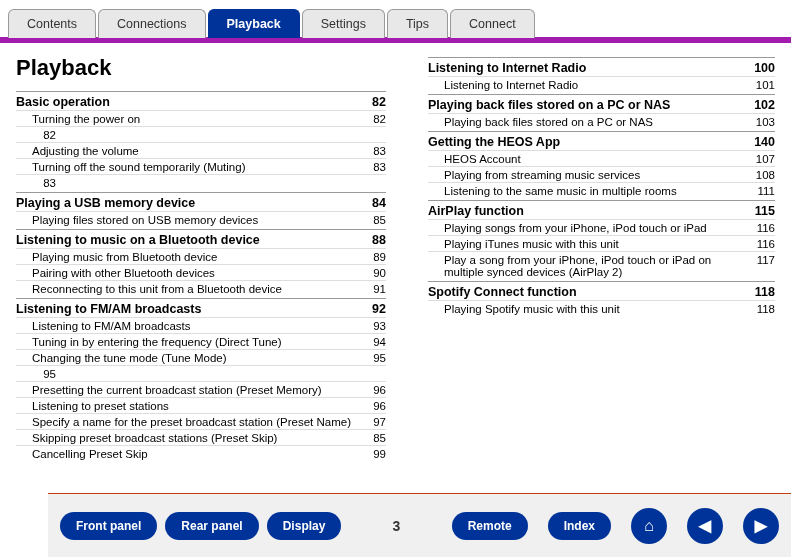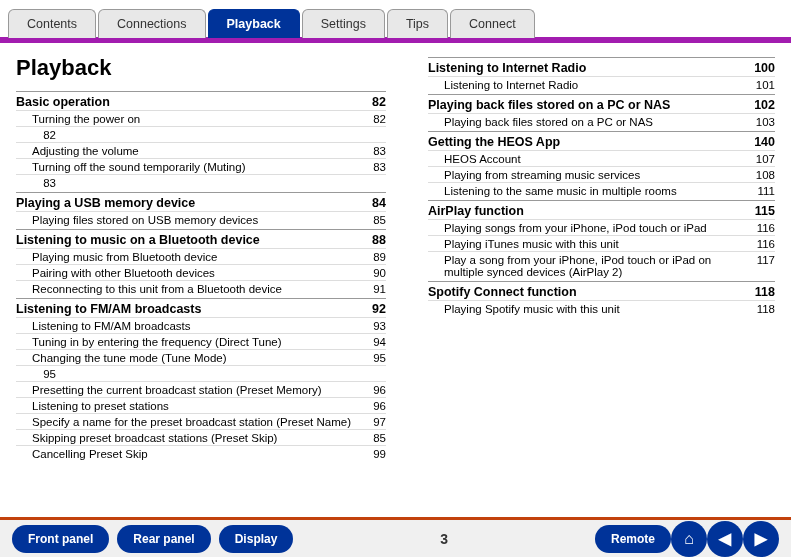--- a/index.html
+++ b/index.html
@@ -109,26 +109,27 @@
 
     .toc-section-header .page-num {
       color: #000;
       min-width: 24px;
       text-align: right;
     }
 
     
     .footer {
       background: #f0f0f0;
-      border-top: 3px solid #c2410c;
+      border-top: 1px solid #c2410c;
       display: flex;
       align-items: center;
       justify-content: space-between;
       padding: 6px 12px;
-      height: 40px;
+      height: 64px;
+      margin-left: 48px;
     }
 
     .footer-left {
       display: flex;
       gap: 8px;
     }
 
     .footer-btn {
       background: #003399;
       color: #fff;
@@ -142,21 +143,21 @@
 
     .footer-center {
       font-size: 14px;
       font-weight: bold;
       color: #333;
     }
 
     .footer-right {
       display: flex;
       align-items: center;
-      gap: 0;
+      gap: 20px;
     }
 
     .nav-circle-btn {
       width: 36px;
       height: 36px;
       border-radius: 50%;
       background: #003399;
       color: #fff;
       border: none;
       cursor: pointer;
@@ -346,17 +347,18 @@
 
 <div class="footer">
   <div class="footer-left">
     <button class="footer-btn">Front panel</button>
     <button class="footer-btn">Rear panel</button>
     <button class="footer-btn">Display</button>
   </div>
   <div class="footer-center">3</div>
   <div class="footer-right">
     <button class="footer-btn">Remote</button>
+    <button class="footer-btn">Index</button>
     <button class="nav-circle-btn">⌂</button>
     <button class="nav-circle-btn">◀</button>
     <button class="nav-circle-btn">▶</button>
   </div>
 </div>
 
 </body></html>

